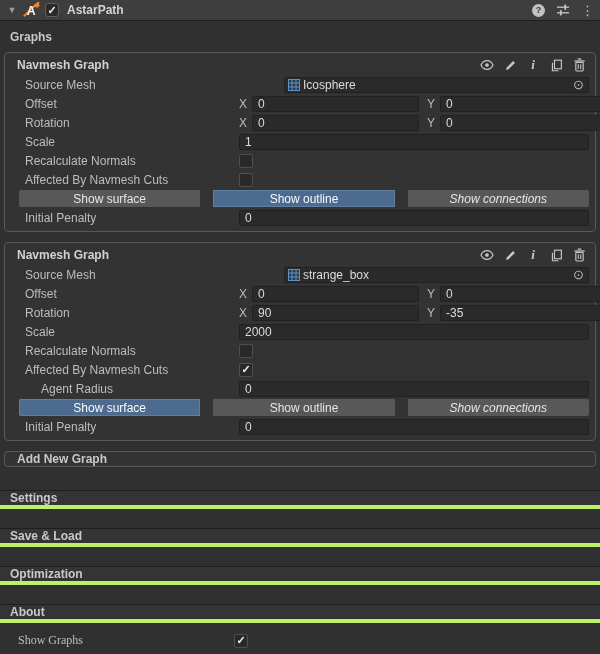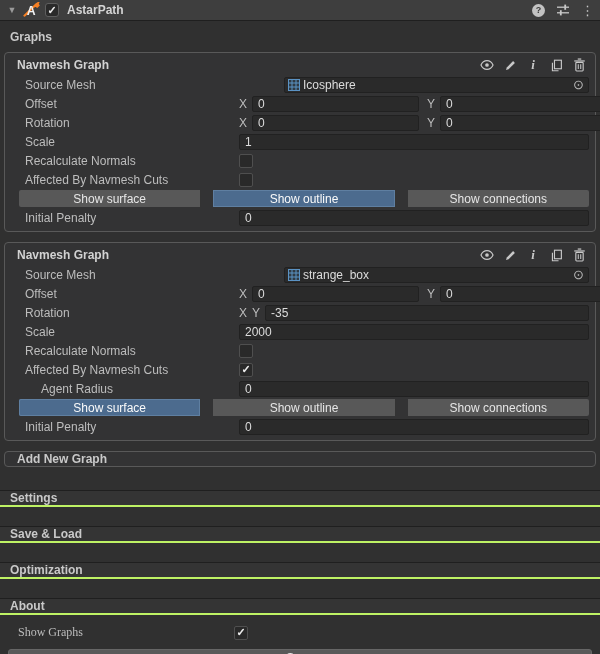--- a/index.html
+++ b/index.html
@@ -67,38 +67,38 @@
   .vec .tfield { margin-right:8px; }
   .vec .tfield:last-child { margin-right:0; }
 
   .btn-bar { display:flex; height:17px; margin:1px 6px 1px 14px;gap:12px; }
   .seg {
     flex:1; background:#585858; color:#e6e6e6; border:none; font:inherit;
     display:flex; align-items:center; justify-content:center; cursor:default;
     border-right:1px solid #333;
   }
   .seg:first-child { border-radius:2px 0 0 2px; }
-  .seg:last-child { border-radius:0 2px 2px 0; border-right:none; }
+  .seg:last-child { border-radius:0 2px 2px 0; border-right:none;font-style:italic; }
   .seg.active { background:#4c6b8e; color:#fafafa; box-shadow:inset 0 0 0 1px #5f7fa1; }
 
   .small-checkbox {
     width:14px; height:14px; background:#292929; border:1px solid #4f4f4f; border-radius:2px;
     display:inline-flex; align-items:center; justify-content:center; flex-shrink:0;
   }
   .small-checkbox .check { color:#ececec; font-size:11px; line-height:1; font-weight:bold; }
 
   .add-box {
     margin:0 4px 4px; border:1px solid #595959; border-radius:4px; background:#333334;
     height:23px; display:flex; align-items:center; padding:0 12px;
     font-weight:bold; color:#c9c9c9; cursor:default;
   }
 
   .section-header {
     margin-top:19px; height:23px; background:#343434;
-    border-top:1px solid #1f1f1f; border-bottom:2px solid #bef264;
+    border-top:1px solid #1f1f1f; border-bottom:4px solid #bef264;
     display:flex; align-items:center; padding:0 10px;
     font-weight:bold; color:#c9c9c9; cursor:default;
   }
 
   .show-graphs-row { display:flex; align-items:center; height:20px; padding:0 6px 0 18px; margin-top:10px;font-family:Liberation Serif, serif; }
   .show-graphs-row .row-label { width:216px; }
 
   .scan-btn {
     display:block; margin:9px 8px 0; width:calc(100% - 16px); height:19px;
     background:#595959; border:1px solid #666666; border-radius:3px;
@@ -292,20 +292,21 @@
         <span class="axis">Y</span>
         <input class="tfield" value="0" style="">
 
       </span>
     </div>
 
     <div class="row">
       <span class="row-label">Rotation</span>
       <span class="vec">
         <span class="axis">X</span>
+        <input class="tfield" value="90" style="">
         <span class="axis">Y</span>
         <input class="tfield" value="-35" style="">
 
       </span>
     </div>
 
     <div class="row">
       <span class="row-label">Scale</span>
       <input class="tfield" value="2000" style="">
     </div>

